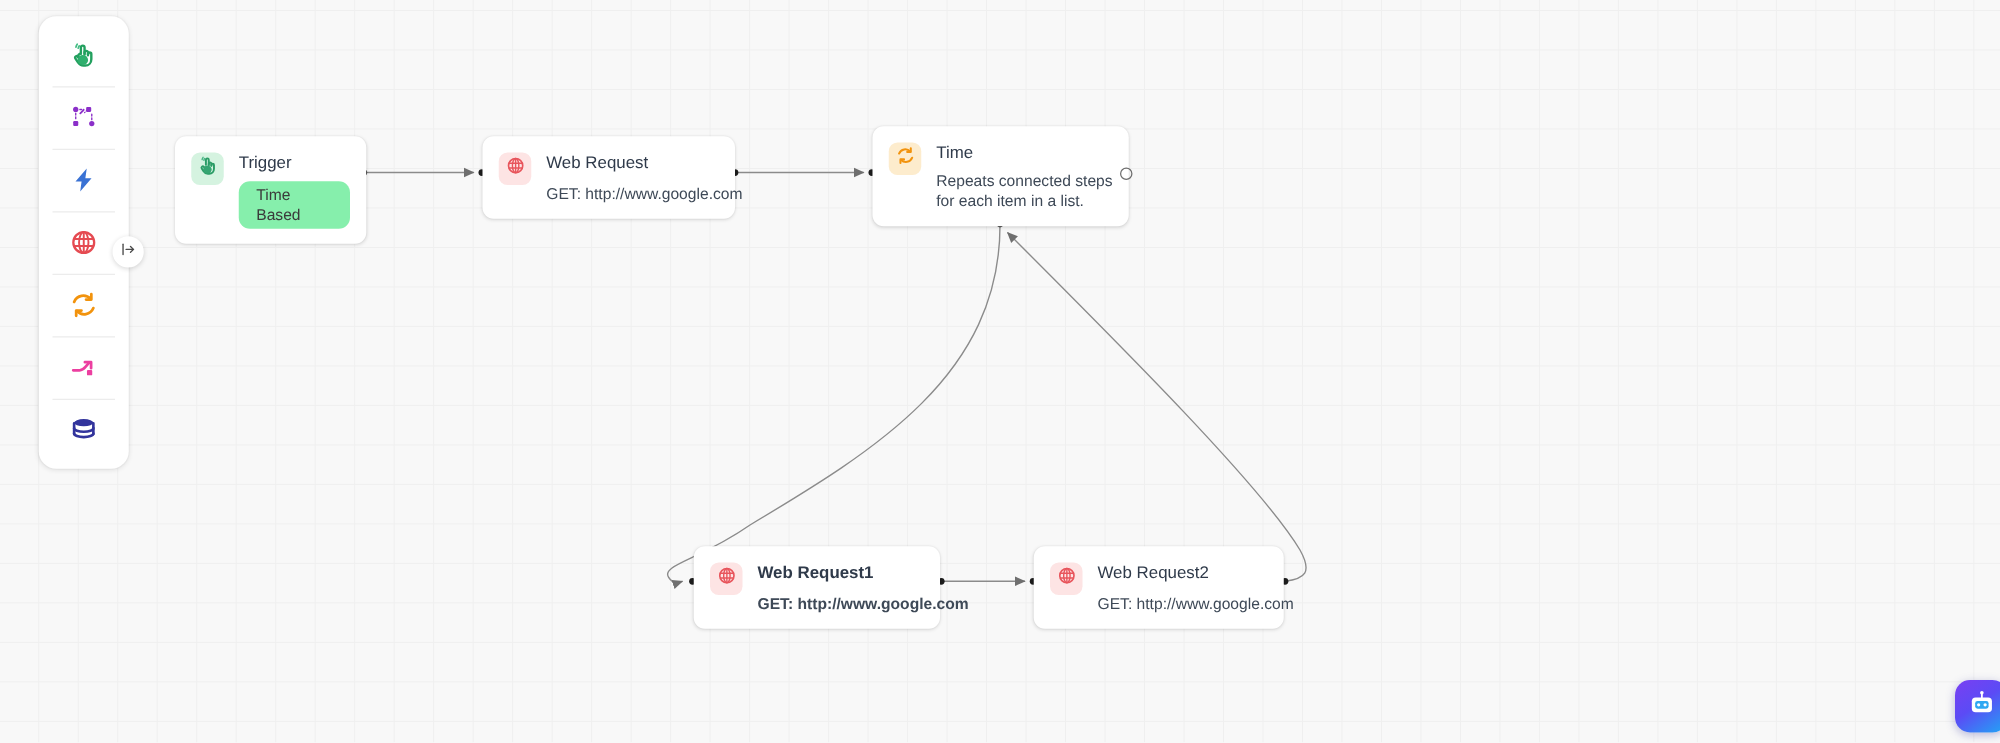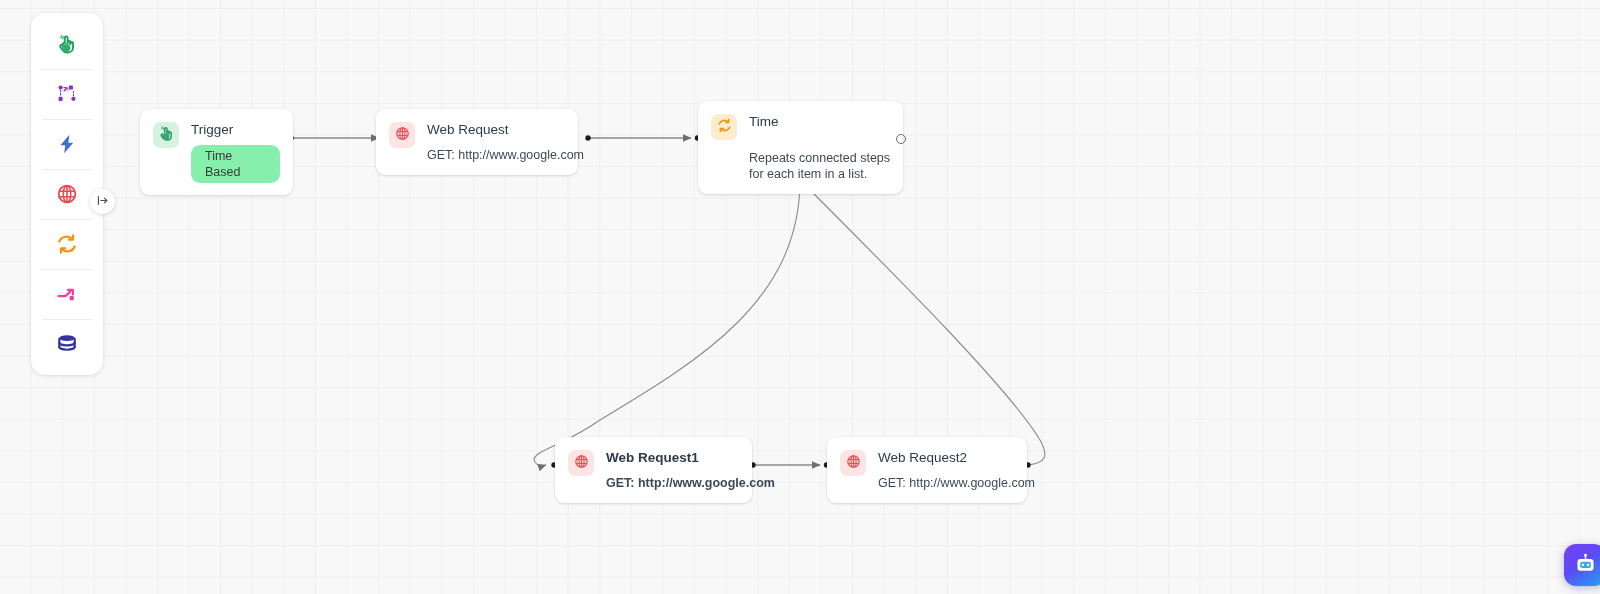--- a/index.html
+++ b/index.html
@@ -110,36 +110,36 @@
     line-height: 17px;
     white-space: nowrap;
   }
   .node-sub {
     font-size: 12.5px;
     color: #3e4957;
     line-height: 16px;
     margin-top: 9px;
     white-space: nowrap;
   }
-  .node-sub.wrap { white-space: normal; width: 150px; margin-top: 20px; }
+  .node-sub.wrap { white-space: normal; width: 150px; margin-top: 7px; }
 
   .pill {
     margin-top: 7px;
     align-self: flex-start;
     background: #86efac;
     color: #3a3a3a;
     font-size: 12.5px;
     line-height: 16px;
     border-radius: 9px;
     padding: 3px 14px;
   }
 
   
   #node-trigger  { left: 140px; top: 109px;  width: 153px; }
-  #node-webreq   { left: 376px; top: 109px;  width: 202px; }
+  #node-webreq   { left: 386px; top: 109px;  width: 202px; }
   #node-loop     { left: 698px; top: 101px;  width: 205px; }
   #node-webreq1  { left: 555px; top: 437px;  width: 197px; font-weight: bold; }
   #node-webreq2  { left: 827px; top: 437px;  width: 200px; }
 
   
   .loop-handle {
     position: absolute;
     left: 896px; top: 134px;
     width: 10px; height: 10px;
     border: 1.4px solid #6c6c6c;

